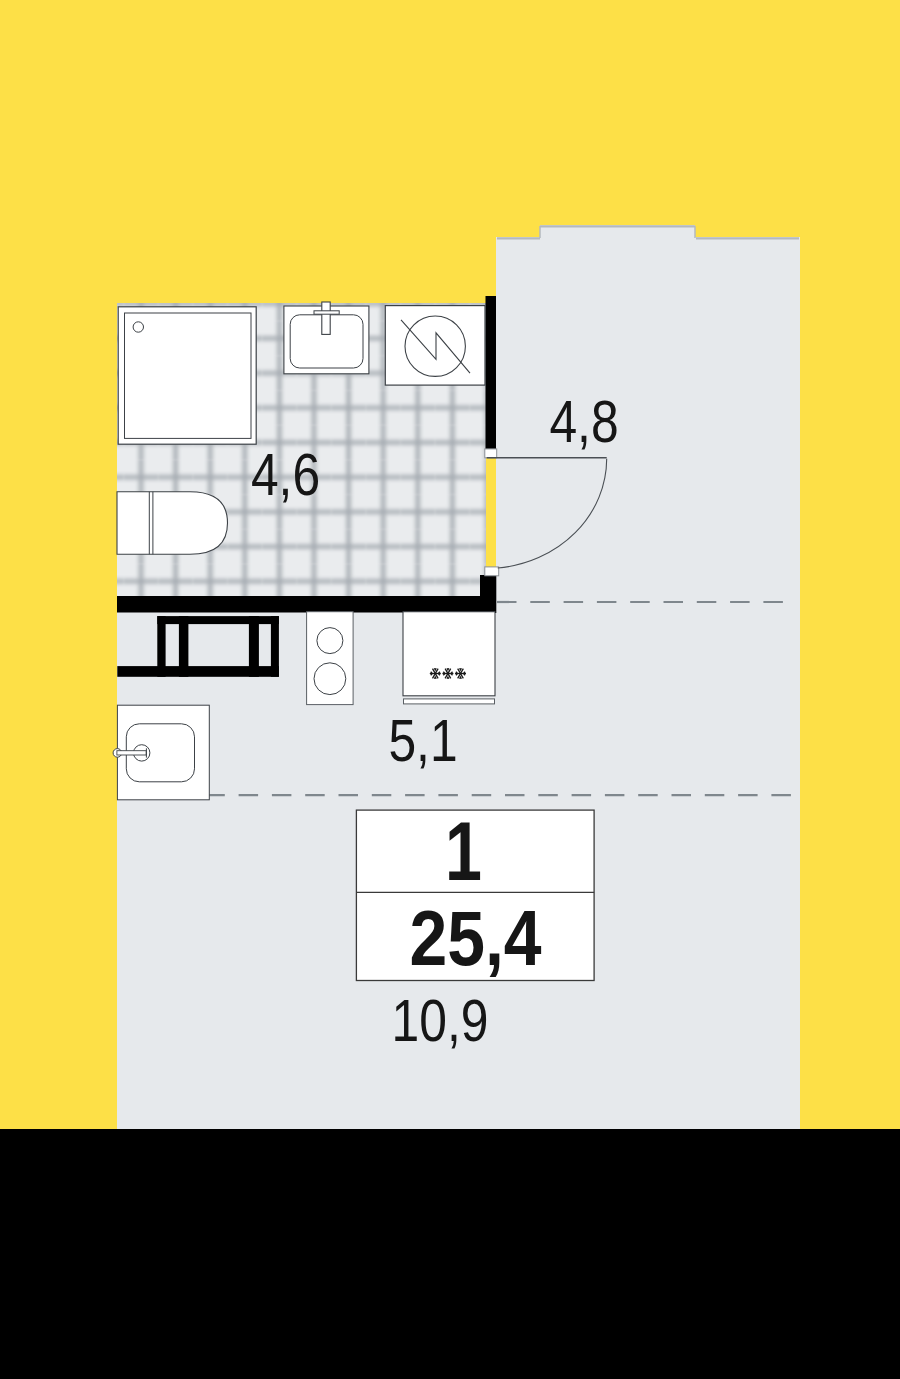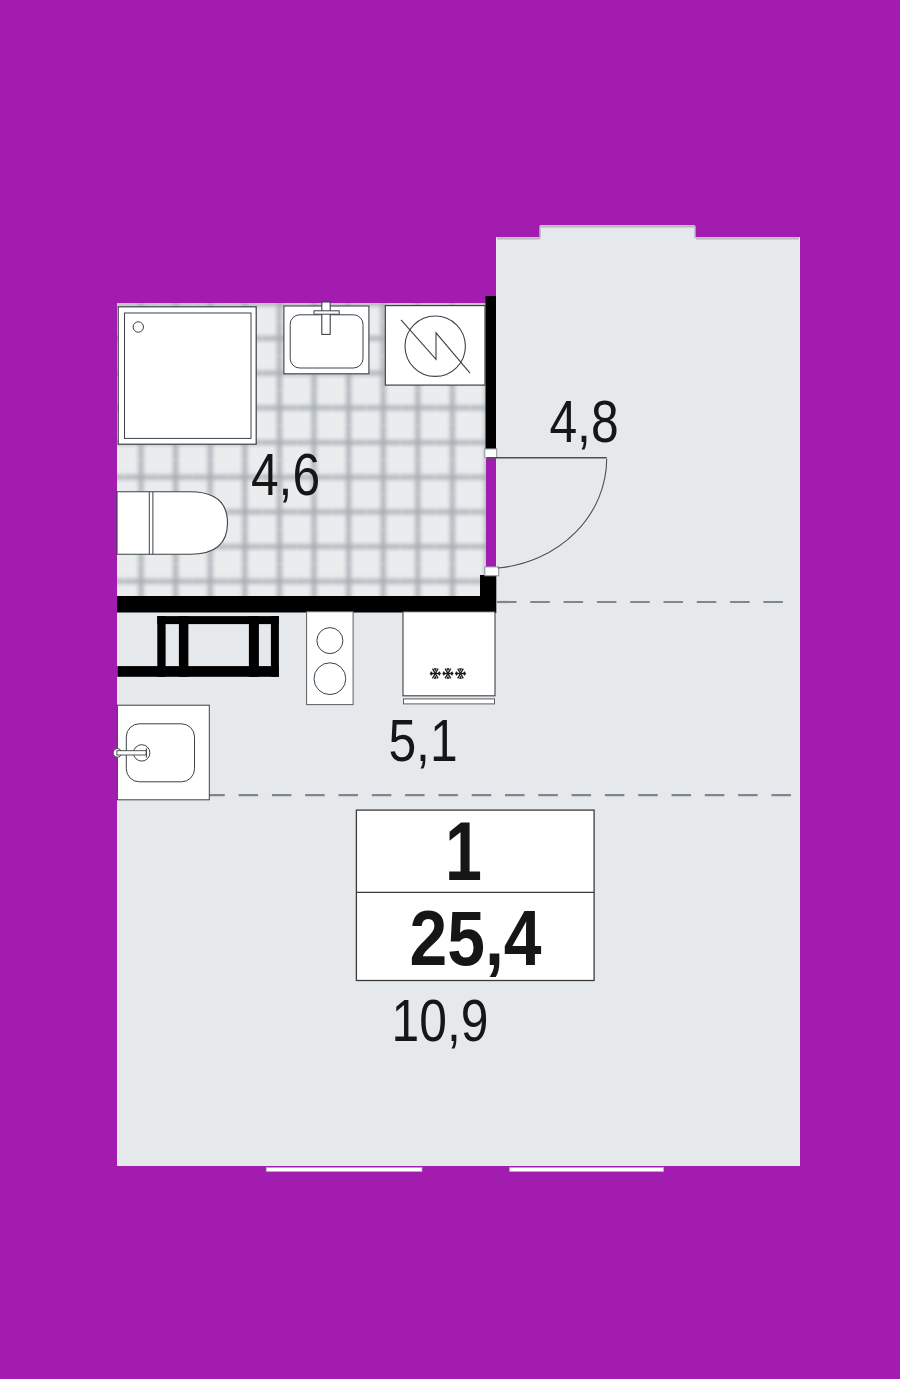--- a/index.html
+++ b/index.html
@@ -1,16 +1,16 @@
 <!DOCTYPE html>
 <html><head>
 <meta charset="utf-8">
 <style>
   html,body{margin:0;padding:0;background:#000;}
-  .page{position:relative;width:900px;height:1379px;background:#a21caf;overflow:hidden;}
+  .page{position:relative;width:900px;height:1129px;background:#fde047;overflow:hidden;}
   svg{position:absolute;left:0;top:0;}
   text{font-family:"Liberation Sans", sans-serif;fill:#161616;}
 </style>
 </head>
 <body>
 <div class="page">
 <svg width="900" height="1379" viewBox="0 0 900 1379">
 <defs>
   <filter id="soft" x="-60%" y="-60%" width="220%" height="220%">
     <feGaussianBlur stdDeviation="2.1"></feGaussianBlur>

